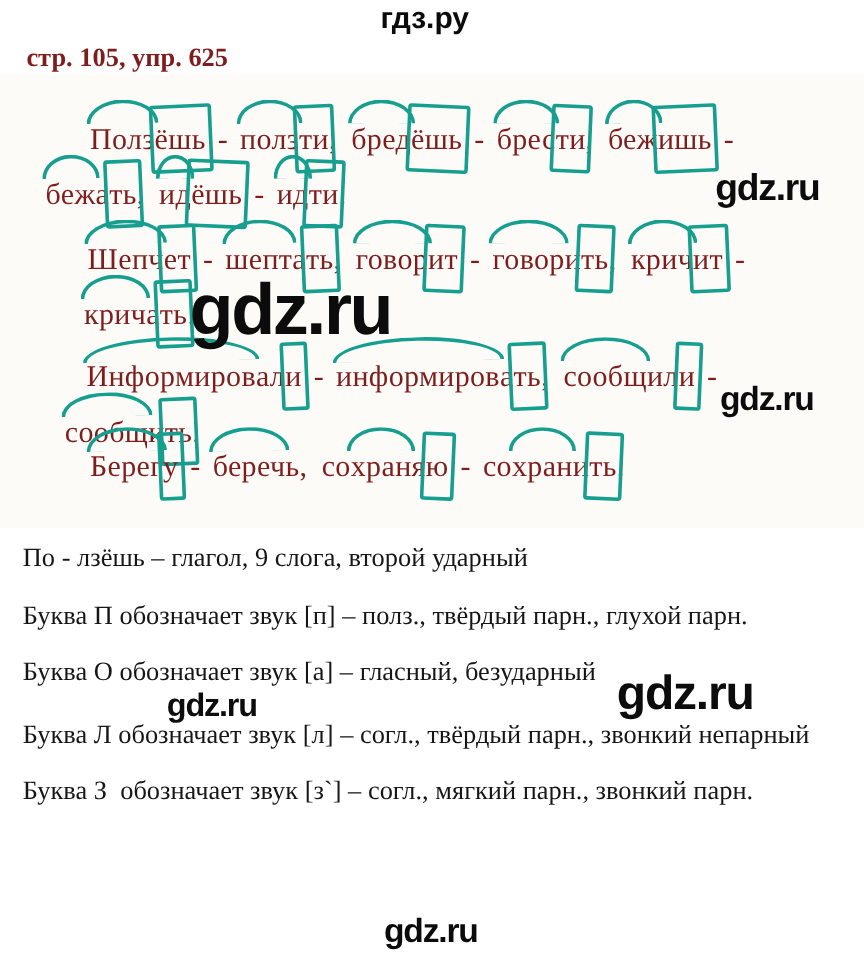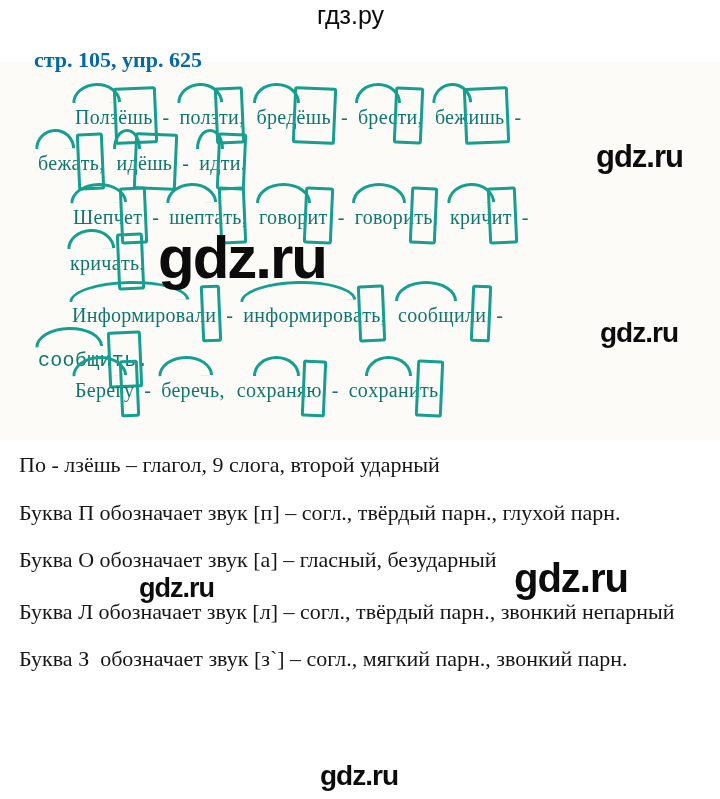--- a/index.html
+++ b/index.html
@@ -2,31 +2,31 @@
 <html style="--mark: #169e8e;"><head>
 <meta charset="utf-8">
 <style>
   html,body{margin:0;padding:0;}
   body{width:720px;height:799px;position:relative;background:#ffffff;overflow:hidden;
        font-family:"Liberation Serif", serif;}
   .page{position:absolute;inset:0;}
   .scan-tint{position:absolute;left:0;top:62px;width:720px;height:378px;background:#fcfbf8;}
 
   .site-header{position:absolute;left:317px;top:1px;font-family:"Liberation Sans",sans-serif;
-       font-weight:normal;font-size:25px;color:#0b0b0b;}
-  .title{position:absolute;left:18px;top:31px;margin:16px;font-size:22px;font-weight:bold;color:#0369a1;}
+       font-weight:bold;font-size:25px;color:#0b0b0b;}
+  .title{position:absolute;left:18px;top:31px;margin:4px;font-size:22px;font-weight:bold;color:#7f1d1d;}
 
   
-  .row{position:absolute;white-space:nowrap;font-size:20px;color:#0f766e;letter-spacing:.3px;line-height:36px;}
+  .row{position:absolute;white-space:nowrap;font-size:25px;color:#7f1d1d;letter-spacing:.3px;line-height:36px;}
   .r0{left:75px;top:99px;}
   .r1{left:38px;top:145px;text-align:center;}
   .r2{left:73px;top:199px;}
   .r3{left:38px;top:245px;margin-left:32px;}
   .r4{left:72px;top:297px;}
-  .r5{left:38px;top:343px;font-family:Liberation Mono, monospace;}
+  .r5{left:54px;top:343px;}
   .r6{left:75px;top:372px;}
   .tok{margin-right:12px;display:inline-block;}
   .sep{margin:0 10px 0 -2px;display:inline-block;}
   .word{position:relative;display:inline-block;}
   .root{position:relative;display:inline-block;}
   .arc{position:absolute;left:-3px;right:-3px;top:-16px;height:17px;
        border:3px solid var(--mark,#169e8e);border-bottom:none;
        border-radius:50% 50% 0 0 / 100% 100% 0 0;}
   .end{position:relative;display:inline-block;}
   .box{position:absolute;left:-4px;right:-5px;top:-12px;bottom:-9px;
@@ -68,19 +68,19 @@
   <div class="row r5"><span class="tok word"><span class="root">сообщ<i class="arc"></i></span><span class="mid">и</span><span class="end">ть<i class="box"></i></span><span class="post">.</span></span></div>
   <div class="row r6"><span class="tok word"><span class="root">Берег<i class="arc"></i></span><span class="end">у<i class="box"></i></span></span><span class="tok sep">-</span><span class="tok word"><span class="root">береч<i class="arc"></i></span><span class="post">ь,</span></span><span class="tok word"><span class="pre">со</span><span class="root">хран<i class="arc"></i></span><span class="mid">я</span><span class="end">ю<i class="box"></i></span></span><span class="tok sep">-</span><span class="tok word"><span class="pre">со</span><span class="root">хран<i class="arc"></i></span><span class="mid">и</span><span class="end">ть<i class="box"></i></span><span class="post">.</span></span></div>
 
   <span class="wm wm-top">gdz.ru</span>
   <span class="wm wm-big">gdz.ru</span>
   <span class="wm wm-p3">gdz.ru</span>
   <span class="wm wm-an-big">gdz.ru</span>
   <span class="wm wm-an-small">gdz.ru</span>
 
   <p class="al al0">По - лзёшь – глагол, 9 слога, второй ударный</p>
-  <p class="al al1">Буква П обозначает звук [п] – согл., твёрдый парн., глухой парн.</p>
+  <p class="al al1">Буква П обозначает звук [п] – полз., твёрдый парн., глухой парн.</p>
   <p class="al al2">Буква О обозначает звук [а] – гласный, безударный</p>
   <p class="al al4">Буква З  обозначает звук [з`] – согл., мягкий парн., звонкий парн.</p>
   <p class="al al3">Буква Л обозначает звук [л] – согл., твёрдый парн., звонкий непарный</p>
 
   <div class="footer">gdz.ru</div>
 </div>
 
 </body></html>

